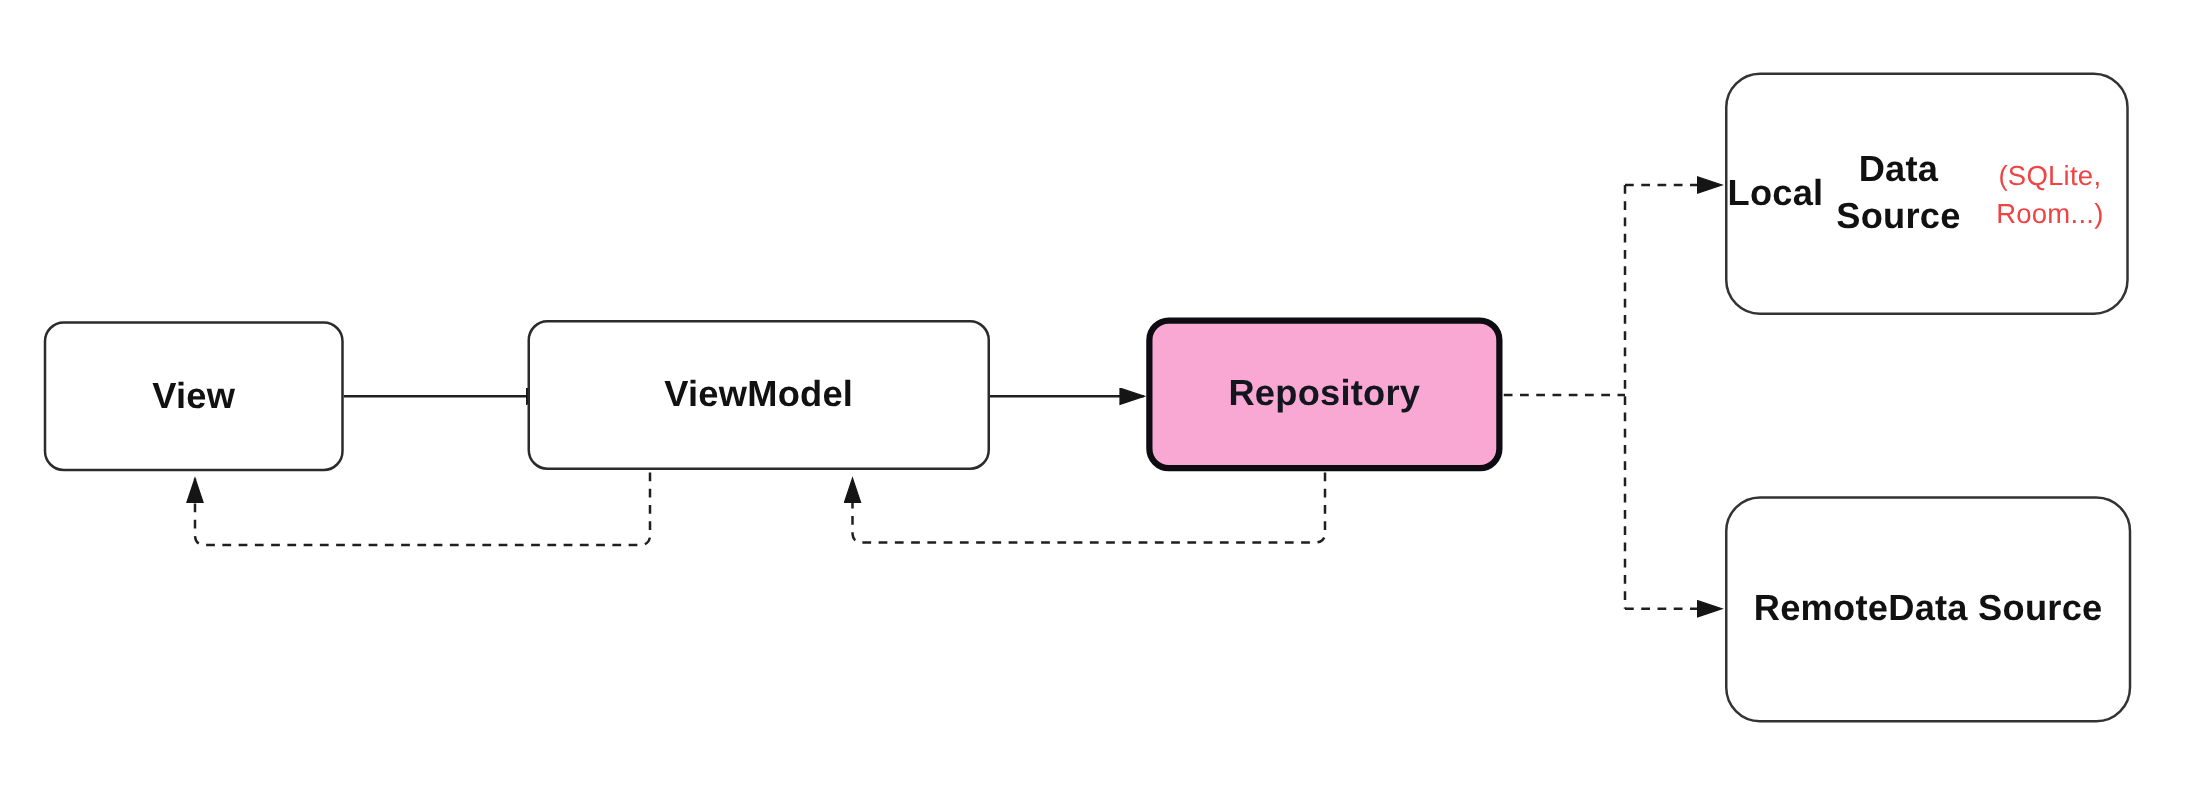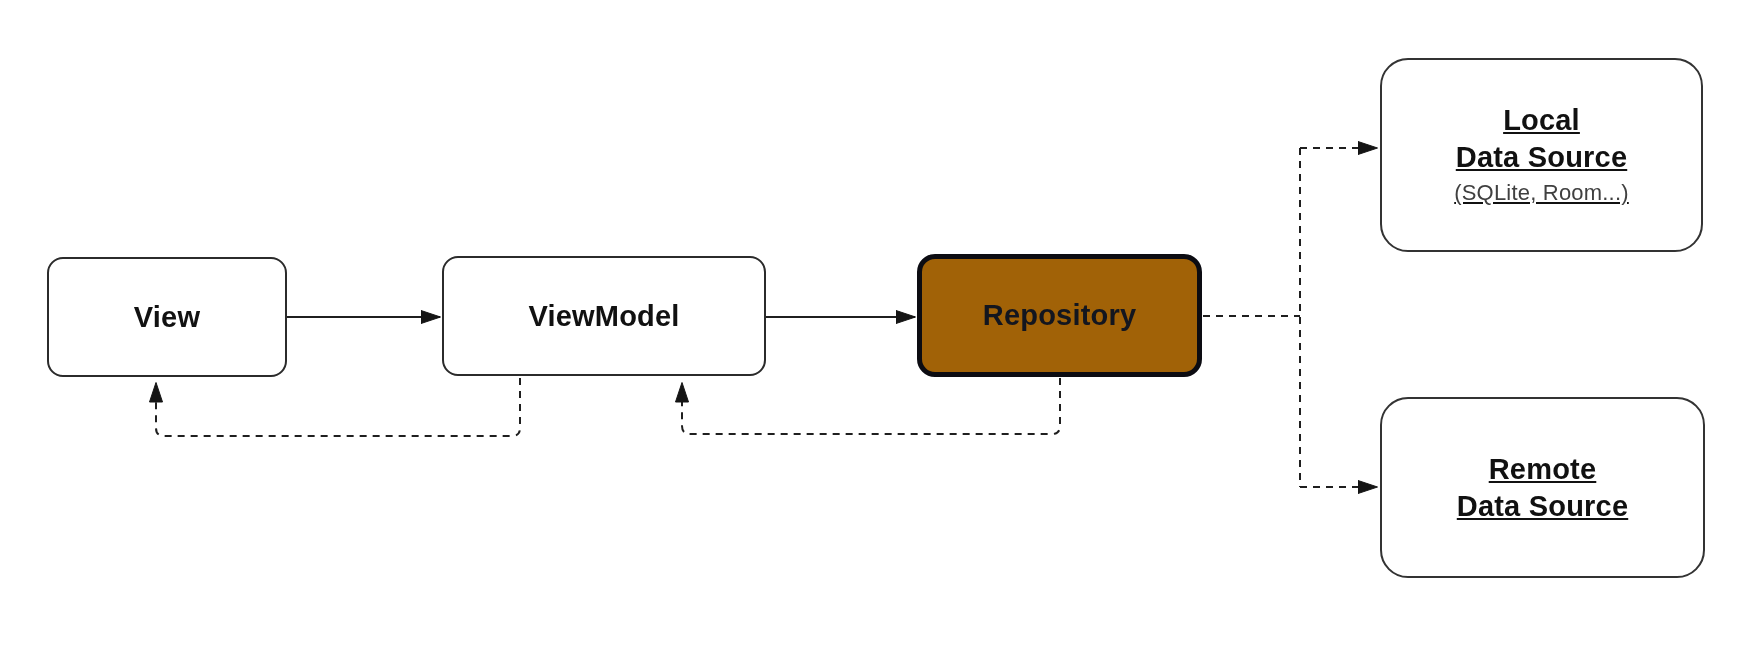--- a/index.html
+++ b/index.html
@@ -30,48 +30,47 @@
     border-radius: 16px;
     display: flex;
     align-items: center;
     justify-content: center;
     text-align: center;
     font-weight: bold;
     font-size: 29px;
     color: #111111;
     letter-spacing: 0.2px;
   }
-  .node-view      { left: 35px;   top: 257px; width: 240px; height: 120px; margin-left: 12px; }
-  .node-viewmodel { left: 442px;  top: 256px; width: 324px; height: 120px; }
+  .node-view      { left: 35px;   top: 257px; width: 240px; height: 120px; }
+  .node-viewmodel { left: 422px;  top: 256px; width: 370px; height: 120px; }
   .node-repository {
     left: 917px; top: 254px; width: 285px; height: 123px;
-    background: #a16207;
+    background: #f9a8d4;
     border: 5px solid #0c0c12;
     border-radius: 18px;
     color: #13161f;
   }
   .node-datasource {
     border-radius: 28px;
     border-color: #333333;
-    flex-direction: column;
-    text-decoration: underline;
+    flex-direction: row;
   }
   .node-local  { left: 1380px; top: 58px;  width: 323px; height: 194px; }
   .node-remote { left: 1380px; top: 397px; width: 325px; height: 181px; }
   .ds-title {
     font-weight: bold;
     font-size: 29px;
     line-height: 37px;
     color: #111111;
   }
   .ds-sub {
     font-weight: normal;
     font-size: 22px;
     line-height: 30px;
-    color: #404040;
+    color: #ef4444;
     margin-top: 2px;
   }
   .connector {
     stroke: #1f1f1f;
     stroke-width: 2;
     fill: none;
   }
   .dashed {
     stroke-dasharray: 7 6;
   }

